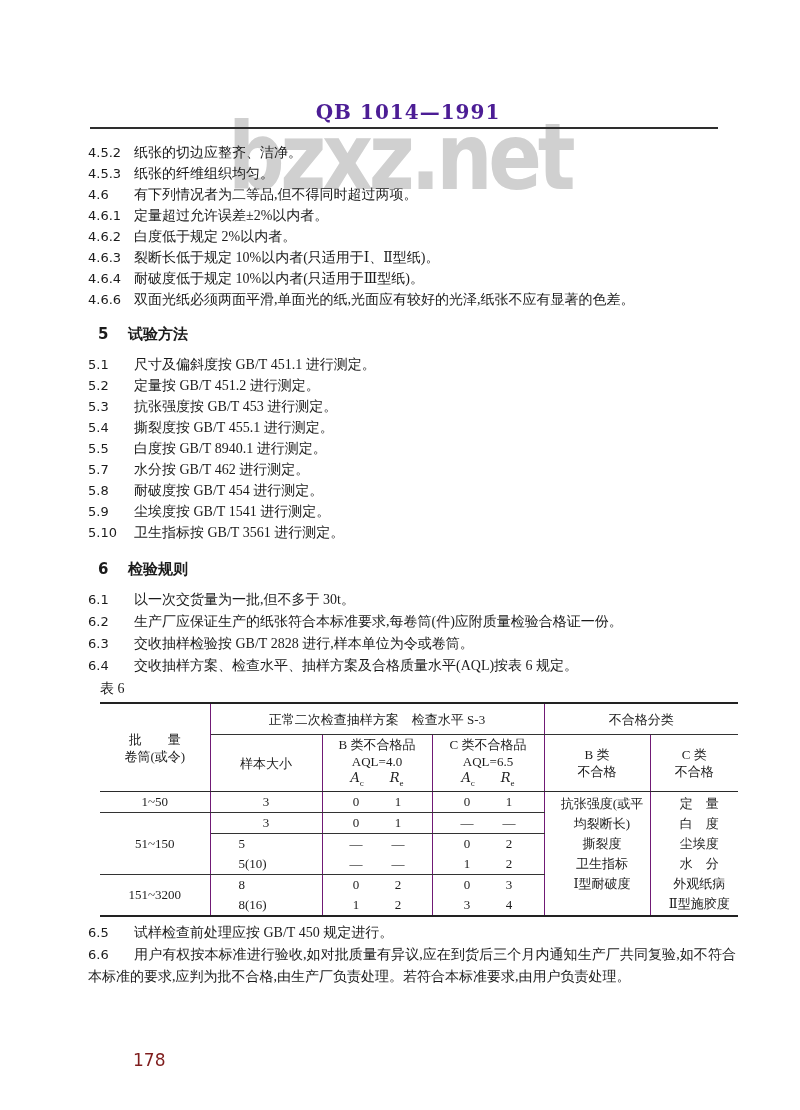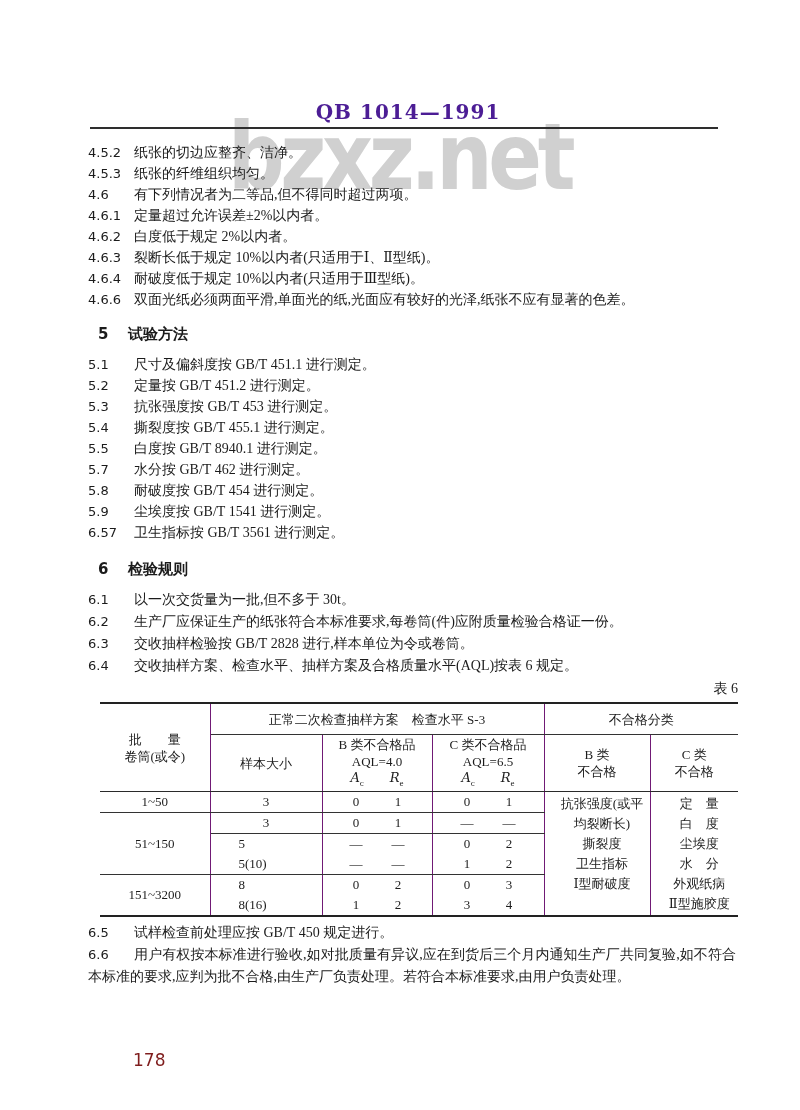--- a/index.html
+++ b/index.html
@@ -27,21 +27,21 @@
     display:inline-block;min-width:46px;
     font-family:"DejaVu Sans","Liberation Sans",sans-serif;font-size:13px;
   }
   .sec{
     margin:13px 0 9px 10px;font-size:15px;font-weight:bold;
     font-family:"DejaVu Sans","Liberation Sans",sans-serif;line-height:22px;
   }
   .sec .num{display:inline-block;min-width:30px;}
   .s6{margin-top:15px;}
   .s6items .clause{line-height:22px;}
-  .tcaption{margin:3px 0 4px 12px;width:638px;text-align:right;font-size:14px;line-height:18px;}
+  .tcaption{margin:3px 0 4px 12px;width:638px;text-align:left;font-size:14px;line-height:18px;}
   table.t6{
     border-collapse:collapse;table-layout:fixed;width:638px;margin-left:12px;
     border-top:2px solid #222;border-bottom:2px solid #222;font-size:13px;color:#1c1c1c;
   }
   .t6 th,.t6 td{font-weight:normal;text-align:center;padding:0;line-height:17px;vertical-align:middle;}
   .br{border-right:1px solid #701a75;}
   .bb{border-bottom:1px solid #333;}
   .hsep{border-bottom:1.5px solid #2a2a2a;}
   .nb{border-bottom:none !important;}
   .t6 tr.h1 th{height:30px;}
@@ -85,21 +85,21 @@
     <h2 class="sec"><span class="num">5</span><span>试验方法</span></h2>
 
     <p class="clause"><span class="num">5.1</span><span>尺寸及偏斜度按 GB/T 451.1 进行测定。</span></p>
     <p class="clause"><span class="num">5.2</span><span>定量按 GB/T 451.2 进行测定。</span></p>
     <p class="clause"><span class="num">5.3</span><span>抗张强度按 GB/T 453 进行测定。</span></p>
     <p class="clause"><span class="num">5.4</span><span>撕裂度按 GB/T 455.1 进行测定。</span></p>
     <p class="clause"><span class="num">5.5</span><span>白度按 GB/T 8940.1 进行测定。</span></p>
     <p class="clause"><span class="num">5.7</span><span>水分按 GB/T 462 进行测定。</span></p>
     <p class="clause"><span class="num">5.8</span><span>耐破度按 GB/T 454 进行测定。</span></p>
     <p class="clause"><span class="num">5.9</span><span>尘埃度按 GB/T 1541 进行测定。</span></p>
-    <p class="clause"><span class="num">6.57</span><span>卫生指标按 GB/T 3561 进行测定。</span></p>
+    <p class="clause"><span class="num">5.10</span><span>卫生指标按 GB/T 3561 进行测定。</span></p>
 
     <h2 class="sec s6"><span class="num">6</span><span>检验规则</span></h2>
 
     <div class="s6items">
       <p class="clause"><span class="num">6.1</span><span>以一次交货量为一批,但不多于 30t。</span></p>
       <p class="clause"><span class="num">6.2</span><span>生产厂应保证生产的纸张符合本标准要求,每卷筒(件)应附质量检验合格证一份。</span></p>
       <p class="clause"><span class="num">6.3</span><span>交收抽样检验按 GB/T 2828 进行,样本单位为令或卷筒。</span></p>
       <p class="clause"><span class="num">6.4</span><span>交收抽样方案、检查水平、抽样方案及合格质量水平(AQL)按表 6 规定。</span></p>
     </div>
 

